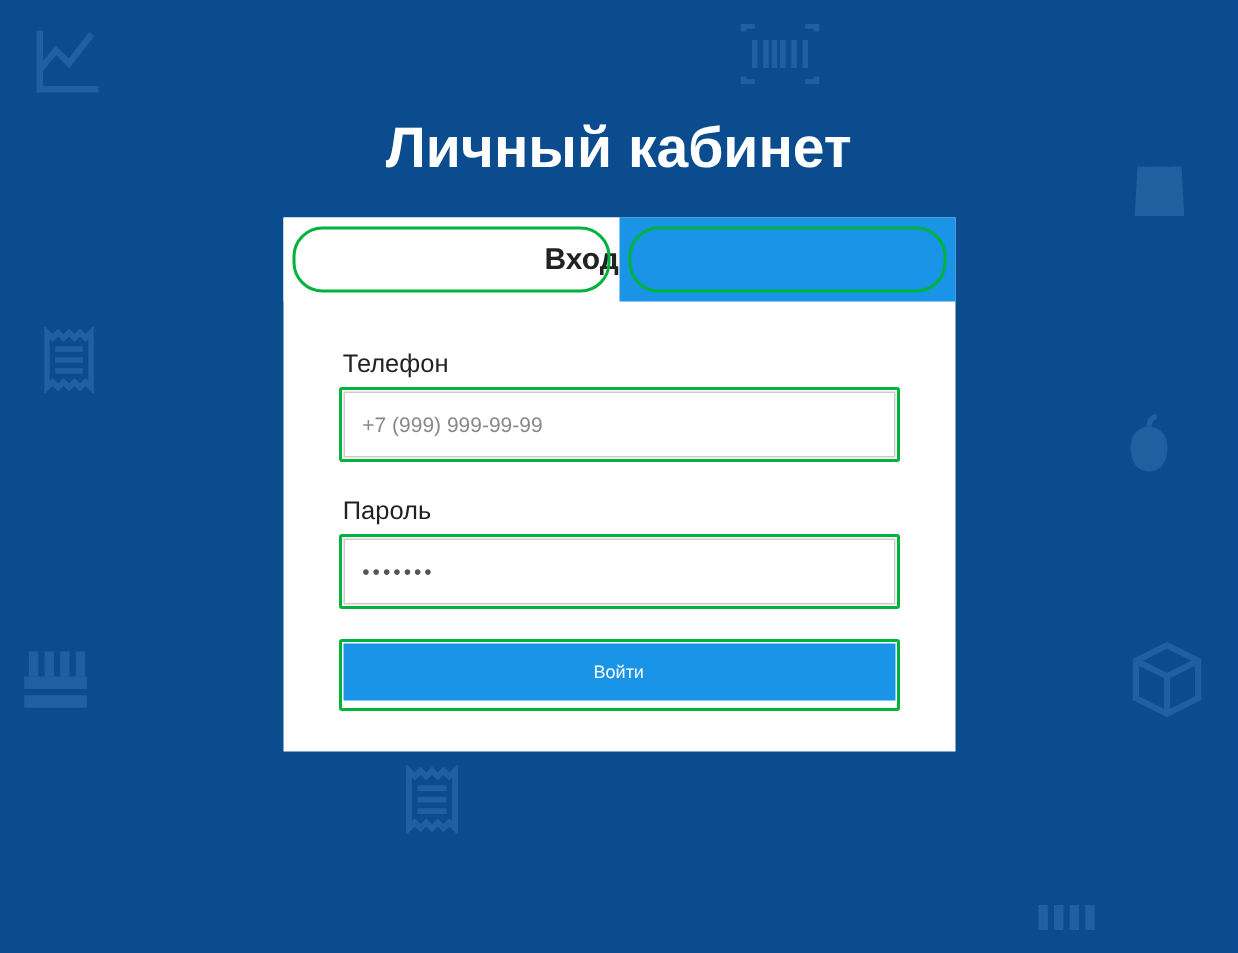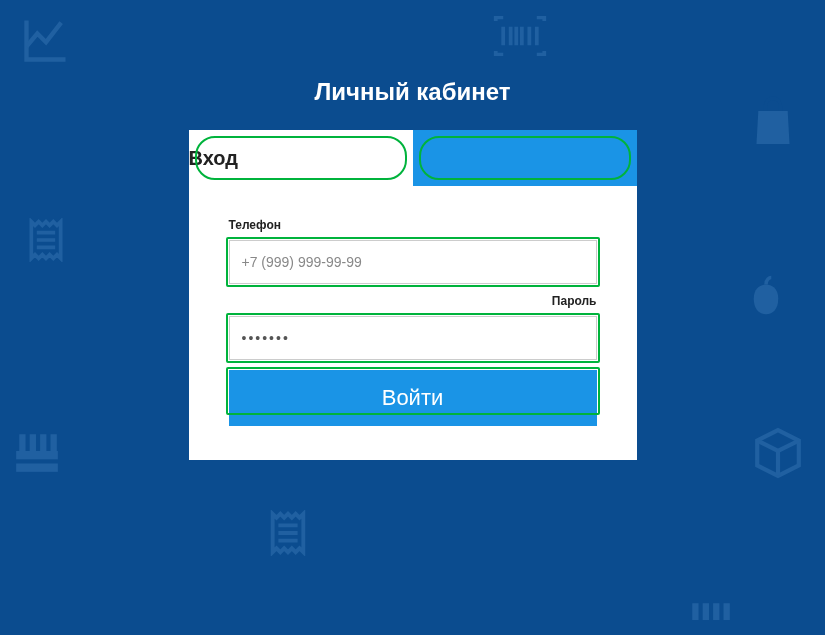--- a/index.html
+++ b/index.html
@@ -18,21 +18,21 @@
     }
     
     .bg-icon {
       position: absolute;
       color: #2363a3;
       opacity: 0.9;
     }
     
     .page-title {
       color: #fff;
-      font-size: 24px;
+      font-size: 38px;
       font-weight: bold;
       text-align: center;
       padding-top: 78px;
       padding-bottom: 24px;
     }
     
     .login-card {
       width: 448px;
       margin: 0 auto;
       background: #fff;
@@ -42,21 +42,21 @@
     
     .tabs {
       display: flex;
       height: 56px;
     }
     
     .tab {
       flex: 1;
       display: flex;
       align-items: center;
-      justify-content: flex-start;
+      justify-content: flex-end;
       font-size: 20px;
       font-weight: bold;
       cursor: pointer;
       position: relative;
     }
     
     .tab-login {
       background: #fff;
       color: #222;
     }
@@ -85,37 +85,37 @@
       right: 6px;
       width: 212px;
       height: 44px;
     }
     
     .form-body {
       padding: 32px 40px 34px 40px;
     }
     
     .field-label {
-      font-size: 12px;
-      font-weight: bold;
+      font-size: 17px;
+      font-weight: normal;
       color: #222;
       margin-bottom: 8px;
     }
     
     .field-row {
       display: flex;
-      justify-content: flex-end;
+      justify-content: space-between;
       align-items: center;
       margin-bottom: 8px;
       gap: 16px;
     }
     
     .input-wrap {
       position: relative;
-      margin-bottom: 10px;
+      margin-bottom: 26px;
     }
     
     .input-wrap:last-of-type {
       margin-bottom: 26px;
     }
     
     .text-input {
       width: 100%;
       height: 44px;
       border: 1px solid #ccc;
@@ -160,25 +160,25 @@
       height: calc(100% + 6px);
       border-radius: 10px;
     }
     
     .submit-wrap {
       position: relative;
     }
     
     .submit-btn {
       width: 100%;
-      height: 56px;
+      height: 38px;
       background: #1a94e6;
       color: #fff;
       border: none;
-      font-size: 22px;
+      font-size: 12px;
       font-weight: 500;
       cursor: pointer;
     }
     
     .highlight-submit {
       top: -3px;
       left: -3px;
       width: calc(100% + 6px);
       height: 48px;
       border-radius: 2px;

